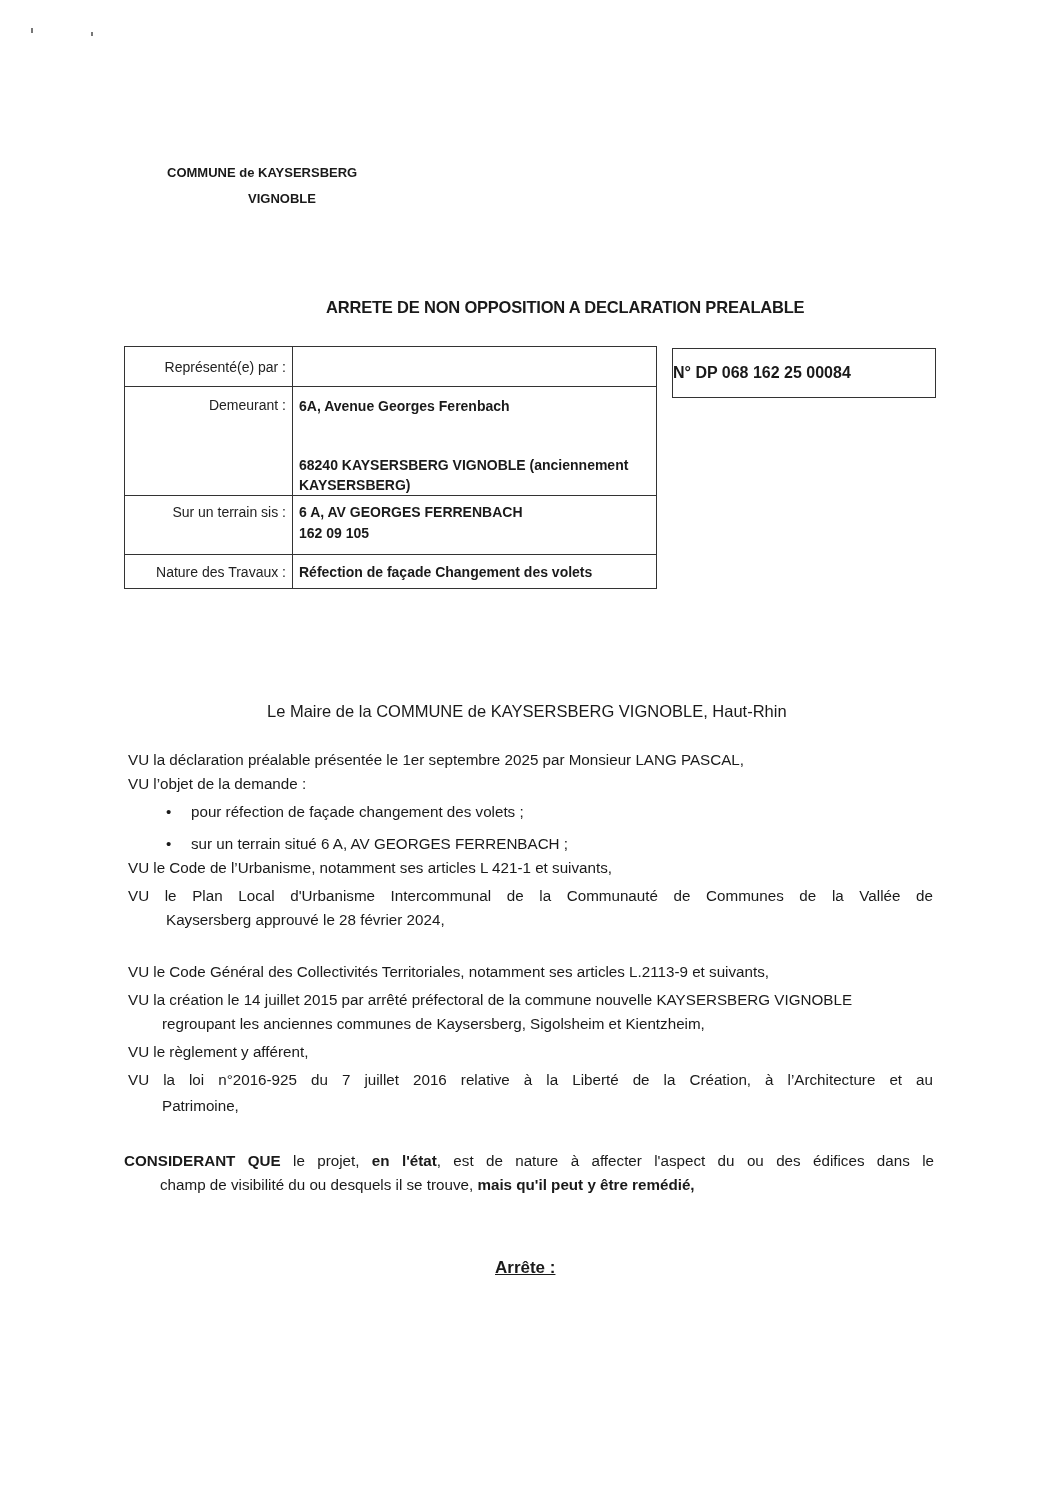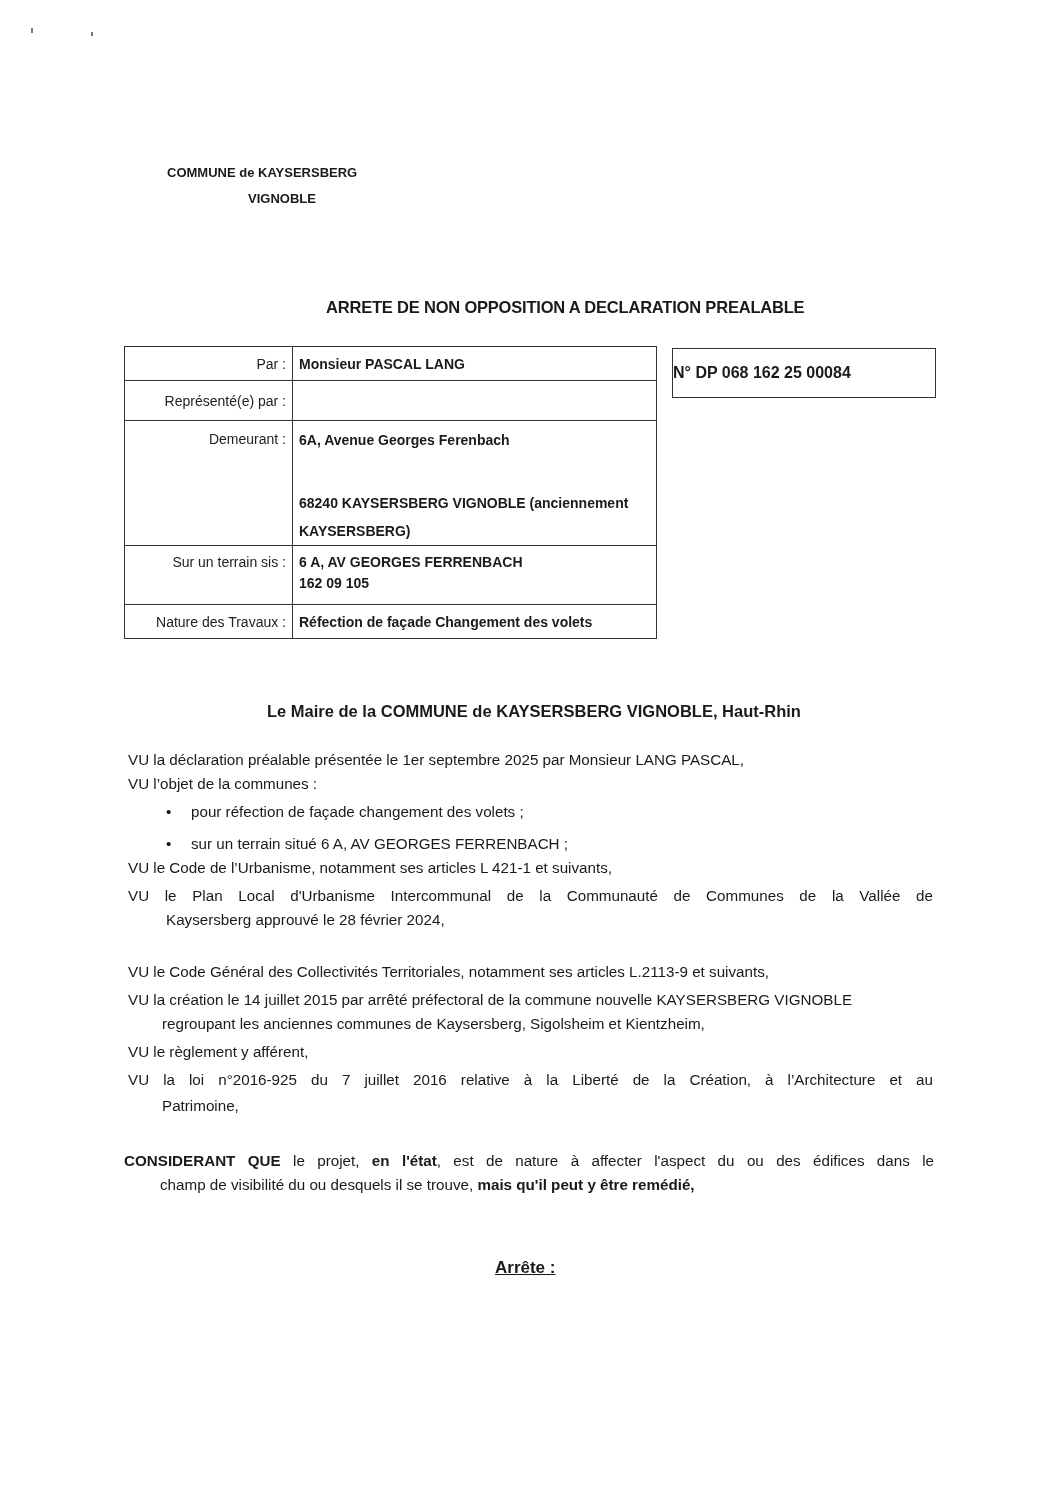--- a/index.html
+++ b/index.html
@@ -25,31 +25,31 @@
   table.req td.head {
     font-weight: bold; font-size: 15.5px; height: 50px; vertical-align: middle; padding-left: 8px;
   }
   table.req td.lab { width: 161px; text-align: right; padding-right: 6px; color: #222; }
   table.req td.val { font-weight: bold; padding-left: 6px; }
   .r-par td { height: 33px; vertical-align: middle !important; }
   .r-rep td { height: 39px; vertical-align: middle !important; }
   .r-dem td { height: 94px; padding-top: 10px !important; }
   .r-dem .lab { padding-top: 10px !important; }
   .r-dem .v1 { line-height: 18px; margin-bottom: 6px; }
-  .r-dem .v2 { line-height: 28px; margin-top: 40px; }
+  .r-dem .v2 { line-height: 20px; margin-top: 40px; }
   .r-sur td { height: 52px; padding-top: 6px !important; line-height: 21px; }
   .r-nat td { height: 33px; vertical-align: middle !important; }
 
   .dpbox {
     position: absolute; left: 672px; top: 348px; width: 264px; height: 50px;
     border: 1.5px solid #333; font-weight: bold; font-size: 16px;
     display: flex; align-items: center; padding-left: 0; box-sizing: border-box;
   }
 
-  .maire { left: 267px; top: 702px; font-size: 16.5px; font-weight: bold; }
+  .maire { left: 267px; top: 702px; font-size: 16.5px; font-weight: normal; }
 
   .body-text { font-size: 15.2px; line-height: 24px; }
   .vu-line { position: absolute; left: 128px; white-space: nowrap; }
   .vu-just { position: absolute; left: 128px; width: 805px; text-align: justify; text-align-last: justify; }
   .indent { position: absolute; left: 166px; white-space: nowrap; }
   .bullet { position: absolute; left: 166px; white-space: nowrap; }
   .bullet .dot { display: inline-block; width: 25px; }
 
   .consid { position: absolute; left: 124px; width: 810px; text-align: justify; text-align-last: justify; font-size: 15.2px; }
   .consid2 { position: absolute; left: 160px; font-size: 15.2px; white-space: nowrap; }
@@ -64,24 +64,20 @@
 
 <div class="abs commune">
   <div>COMMUNE de KAYSERSBERG</div>
   <div class="l2">VIGNOBLE</div>
 </div>
 
 <div class="abs title">ARRETE DE NON OPPOSITION A DECLARATION PREALABLE</div>
 
 <table class="req">
   <tbody>
-  <tr class="r-par">
-    <td class="lab">Par :</td>
-    <td class="val">Monsieur PASCAL LANG</td>
-  </tr>
   <tr class="r-rep">
     <td class="lab">Représenté(e) par :</td>
     <td class="val"></td>
   </tr>
   <tr class="r-dem">
     <td class="lab">Demeurant :</td>
     <td class="val">
       <div class="v1">6A, Avenue Georges Ferenbach</div>
       <div class="v2">68240 KAYSERSBERG VIGNOBLE (anciennement KAYSERSBERG)</div>
     </td>
@@ -101,21 +97,21 @@
   </table>
 
 <div class="dpbox">
   <span>N° DP 068 162 25 00084</span>
 </div>
 
 <div class="abs maire">Le Maire de la COMMUNE de KAYSERSBERG VIGNOBLE, Haut-Rhin</div>
 
 <div class="body-text">
   <div class="vu-line" style="top:748px;">VU la déclaration préalable présentée le 1er septembre 2025 par Monsieur LANG PASCAL,</div>
-  <div class="vu-line" style="top:772px;">VU l’objet de la communes :</div>
+  <div class="vu-line" style="top:772px;">VU l’objet de la demande :</div>
   <div class="bullet" style="top:800px;">
     <span class="dot">•</span><span>pour réfection de façade changement des volets ;</span>
   </div>
   <div class="bullet" style="top:832px;">
     <span class="dot">•</span><span>sur un terrain situé 6 A, AV GEORGES FERRENBACH ;</span>
   </div>
   <div class="vu-line" style="top:856px;">VU le Code de l’Urbanisme, notamment ses articles L 421-1 et suivants,</div>
   <div class="vu-just" style="top:884px;">VU le Plan Local d'Urbanisme Intercommunal de la Communauté de Communes de la Vallée de</div>
   <div class="indent" style="top:908px;">Kaysersberg approuvé le 28 février 2024,</div>
 

